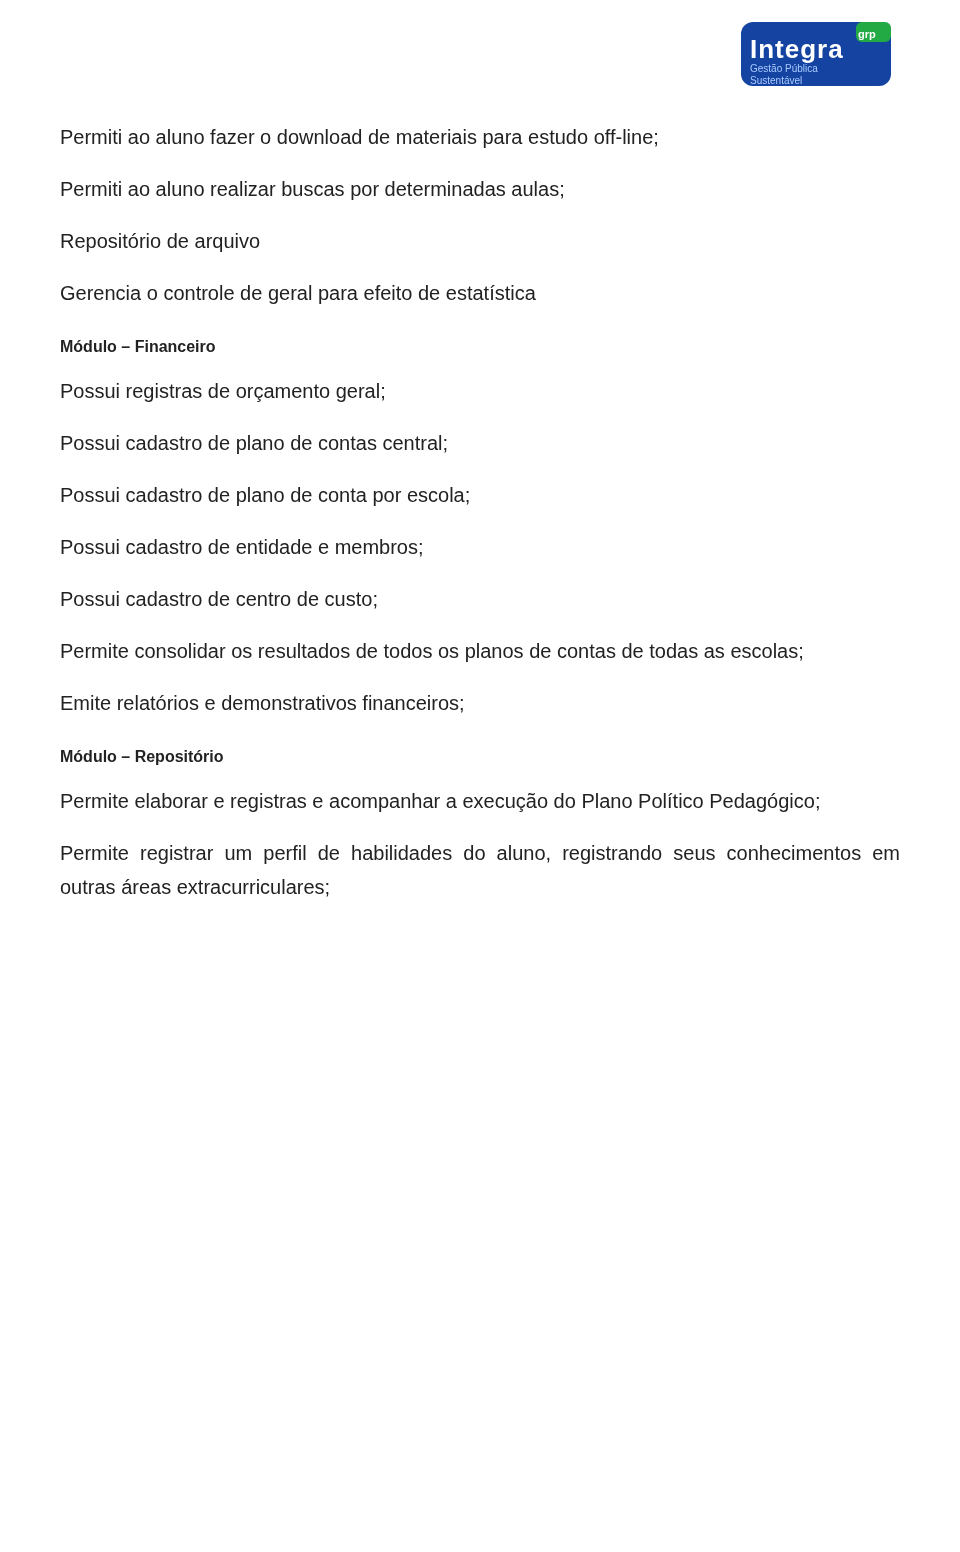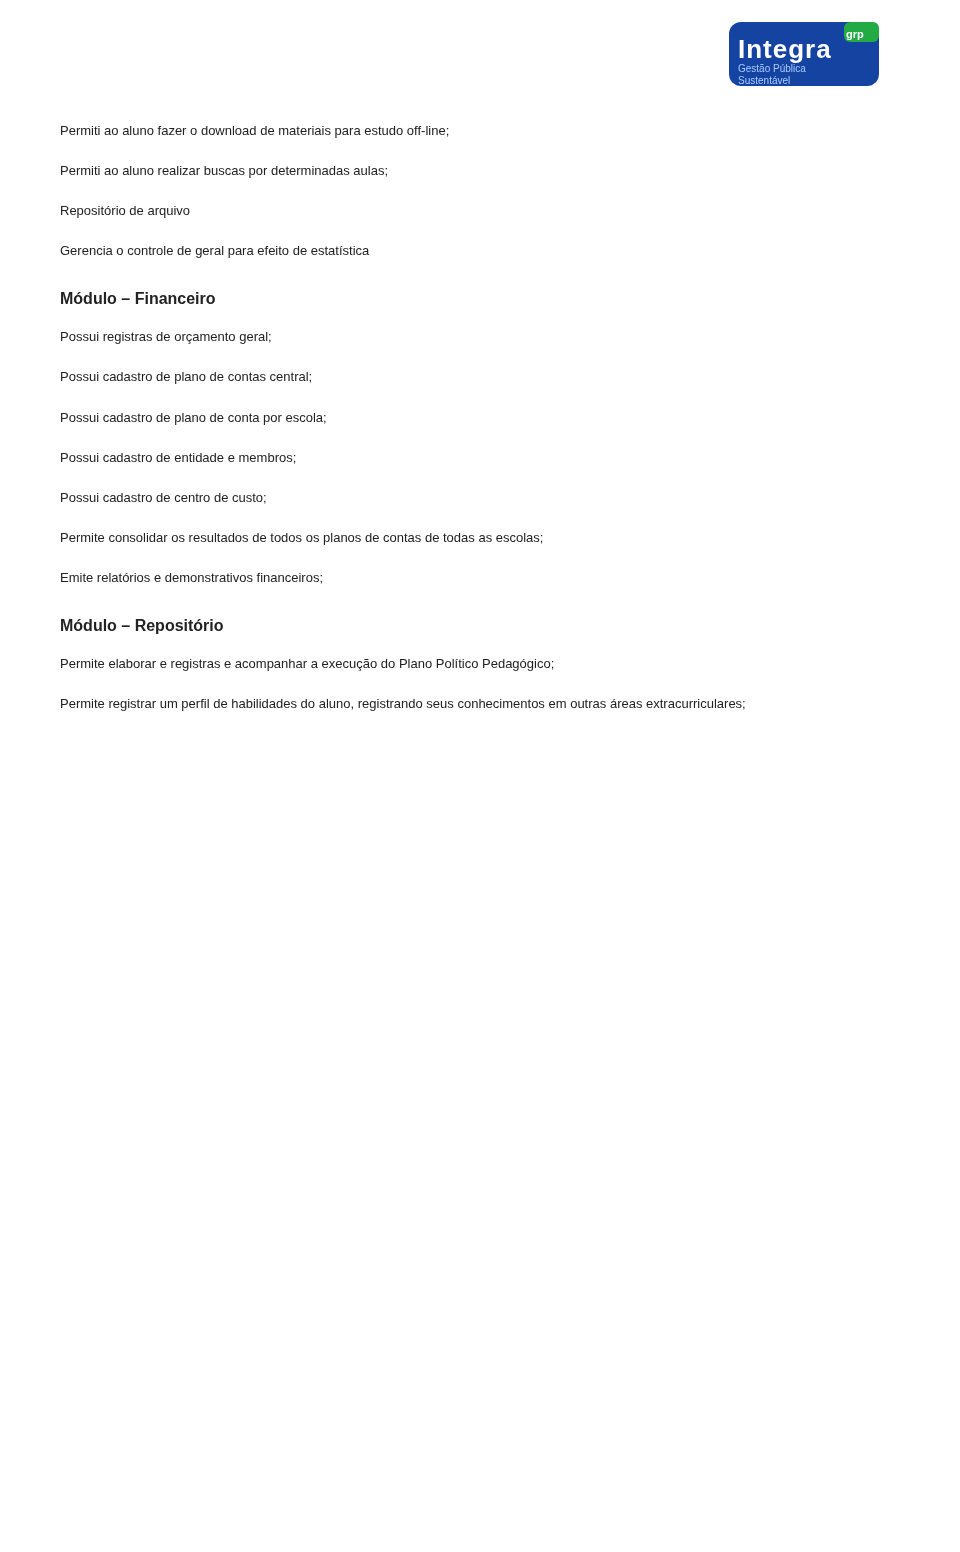--- a/index.html
+++ b/index.html
@@ -18,37 +18,37 @@
     }
 
     .page-container {
       position: relative;
       width: 100%;
     }
 
     .logo-container {
       position: absolute;
       top: 0;
-      right: 16px;
+      right: 4px;
       width: 160px;
     }
 
     .logo-box {
       display: flex;
       flex-direction: column;
       align-items: center;
     }
 
     .content-area {
       padding-top: 100px;
     }
 
     .text-block {
       margin-bottom: 18px;
-      font-size: 13px;
+      font-size: 20px;
       line-height: 1.7;
       text-align: justify;
     }
 
     .section-heading {
       font-size: 16px;
       font-weight: bold;
       margin-top: 28px;
       margin-bottom: 18px;
       display: block;

